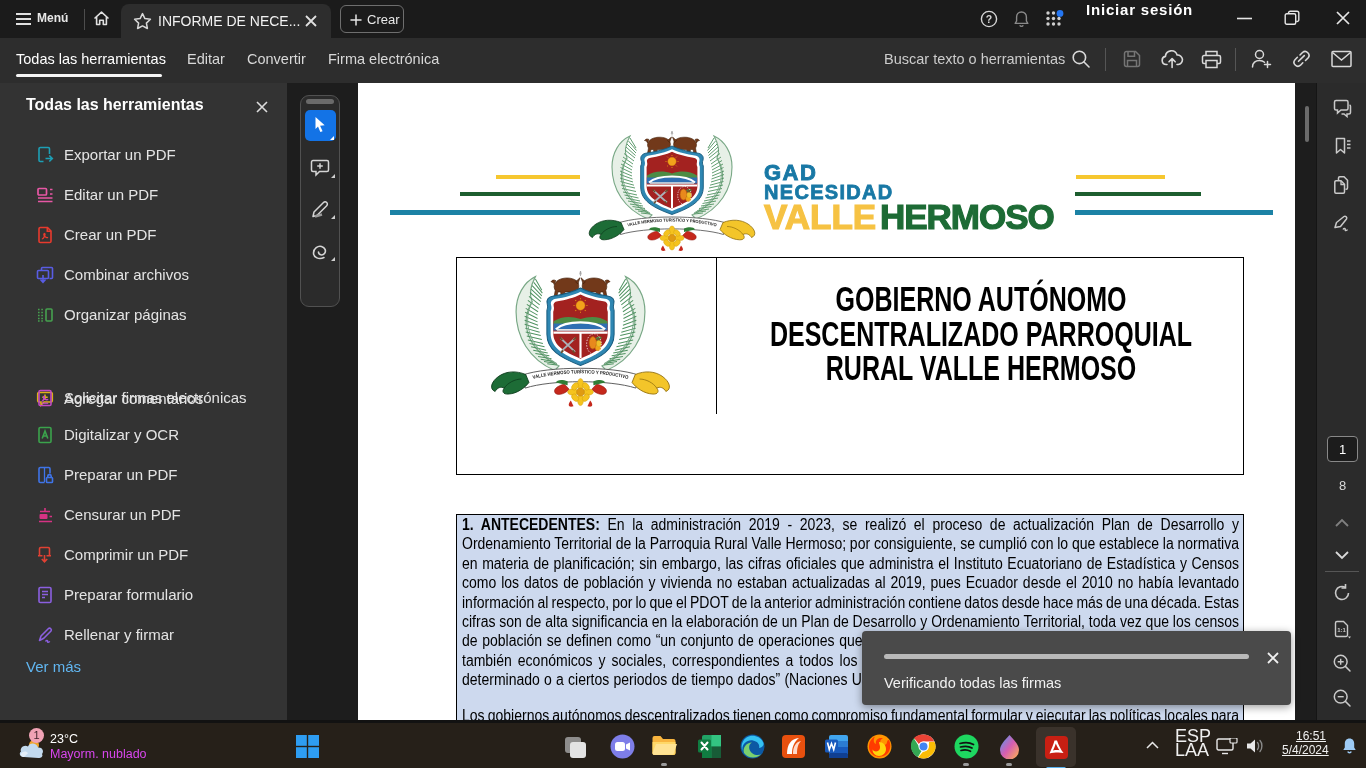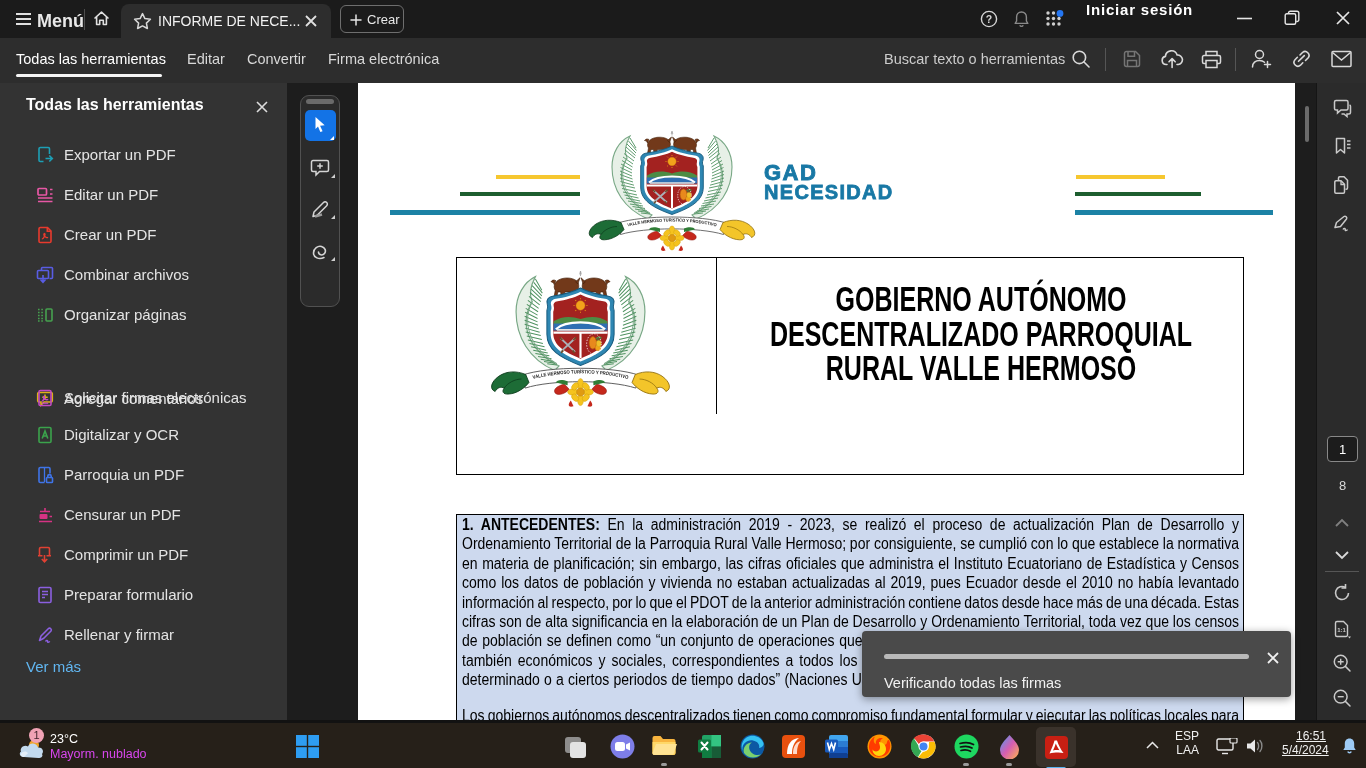--- a/index.html
+++ b/index.html
@@ -25,21 +25,21 @@
   .sic { position:absolute; left:1332px; }
 </style>
 </head>
 <body>
 
 <div id="titlebar">
 
   <svg class="abs" style="left:16px;top:12px" width="15" height="14" viewBox="0 0 15 14">
     <path d="M0 2h15M0 7h15M0 12h15" stroke="#e0e0e0" stroke-width="2"></path>
   </svg>
-  <div class="abs" style="left:37px;top:11px;color:#e8e8e8;font-size:18px;font-weight:bold;">Menú</div>
+  <div class="abs" style="left:37px;top:11px;color:#e8e8e8;font-size:12px;font-weight:bold;">Menú</div>
   <div class="abs" style="left:84px;top:9px;width:1px;height:21px;background:#4d4d4d;"></div>
 
   <svg class="abs" style="left:93px;top:10px" width="17" height="17" viewBox="0 0 17 17">
     <path d="M2 8 L8.5 2.2 L15 8 M3.6 6.8 V14.5 H6.7 V10.2 H10.3 V14.5 H13.4 V6.8" stroke="#e0e0e0" stroke-width="1.6" fill="none" stroke-linecap="round" stroke-linejoin="round"></path>
   </svg>
 
   <svg class="abs" style="left:980px;top:10px" width="18" height="18" viewBox="0 0 18 18">
     <circle cx="9" cy="9" r="7.6" stroke="#d5d5d5" stroke-width="1.4" fill="none"></circle>
     <text x="9" y="12.6" fill="#d5d5d5" font-size="10.5" font-weight="bold" text-anchor="middle" font-family="Liberation Sans">?</text>
   </svg>
@@ -216,21 +216,21 @@
     </div>
   <div class="tool" style="top:383px;">
       <svg width="18" height="18" viewBox="0 0 18 18">
         <g stroke="#3f74e8" stroke-width="1.6" fill="none">
           <path d="M8.5 16.5 H4.3 A1.3 1.3 0 0 1 3 15.2 V2.8 A1.3 1.3 0 0 1 4.3 1.5 H12.7 A1.3 1.3 0 0 1 14 2.8 V7.5"></path>
           <path d="M8.5 1.8 V16.2" stroke-width="1.3"></path>
           <rect x="10.5" y="11.5" width="6" height="5" rx="0.8"></rect>
           <path d="M11.8 11.3 V10.3 A1.7 1.7 0 0 1 15.2 10.3 V11.3"></path>
         </g>
       </svg>
-      <span>Parroquia un PDF</span>
+      <span>Preparar un PDF</span>
     </div>
   <div class="tool" style="top:423px;">
       <svg width="18" height="18" viewBox="0 0 18 18">
         <g stroke="#d63384" stroke-width="1.6" fill="none">
           <path d="M9 5.5 V2 M4 5.5 H14"></path>
           <rect x="3.5" y="8" width="8" height="5" rx="1" fill="#d63384" stroke="none"></rect>
           <path d="M13.5 10.5 H16 M3 15.5 H16"></path>
         </g>
       </svg>
       <span>Censurar un PDF</span>
@@ -361,20 +361,21 @@
   <div class="abs" style="left:718px;top:92px;width:89px;height:3.5px;background:#f6c72f;"></div>
   <div class="abs" style="left:717px;top:109px;width:126px;height:4px;background:#1d5e2f;"></div>
   <div class="abs" style="left:717px;top:127px;width:198px;height:4.5px;background:#1c82a5;"></div>
 
   <svg class="abs" style="left:226px;top:48px" width="176" height="122" viewBox="0 0 176 122">
       <use href="#arms"></use>
     </svg>
 
   <div class="abs" style="left:406px;top:77px;color:#1878a5;font-size:22px;font-weight:bold;letter-spacing:1.5px;-webkit-text-stroke:0.9px #1878a5;">GAD</div>
   <div class="abs" style="left:406px;top:98px;color:#1878a5;font-size:20px;font-weight:bold;letter-spacing:1.3px;-webkit-text-stroke:0.8px #1878a5;">NECESIDAD</div>
+  <div class="abs" style="left:406px;top:114px;font-size:35px;font-weight:bold;white-space:nowrap;"><span style="color:#f6c243;-webkit-text-stroke:1.2px #f6c243;">VALLE</span> <span style="color:#1d6b35;letter-spacing:-1px;margin-left:-6px;-webkit-text-stroke:1.2px #1d6b35;">HERMOSO</span></div>
 
   <div class="abs" style="left:98px;top:174px;width:788px;height:218px;border:1px solid #000;">
     <div class="abs" style="left:0;top:0;width:260px;height:156px;border-right:1px solid #000;"></div>
     <svg class="abs" style="left:29px;top:13px" width="189" height="138" viewBox="0 0 176 122" preserveAspectRatio="none">
         <use href="#arms"></use>
       </svg>
     <div class="abs" style="left:167px;top:24px;width:714px;text-align:center;color:#000;font-size:35px;font-weight:bold;line-height:34.6px;transform:scaleX(0.715);transform-origin:center;white-space:nowrap;">GOBIERNO AUTÓNOMO<br>DESCENTRALIZADO PARROQUIAL<br>RURAL VALLE HERMOSO</div>
   </div>
 
   <div class="abs" style="left:98px;top:431px;width:788px;height:310px;border:1px solid #000;background:#cdd9ee;padding:0px 0 0 5px;font-size:16px;line-height:19.4px;word-spacing:-0.9px;color:#000;">
@@ -459,21 +460,21 @@
   <circle cx="8.7" cy="8.7" r="6.4" stroke="#c9c9c9" stroke-width="1.5" fill="none"></circle>
   <path d="M13.4 13.4 L18 18" stroke="#c9c9c9" stroke-width="1.5" stroke-linecap="round"></path>
   <path d="M8.7 5.7 V11.7 M5.7 8.7 H11.7" stroke="#c9c9c9" stroke-width="1.4"></path>
 </svg>
 <svg class="sic" style="top:688px" width="20" height="20" viewBox="0 0 20 20">
   <circle cx="8.7" cy="8.7" r="6.4" stroke="#c9c9c9" stroke-width="1.5" fill="none"></circle>
   <path d="M13.4 13.4 L18 18" stroke="#c9c9c9" stroke-width="1.5" stroke-linecap="round"></path>
   <path d="M5.7 8.7 H11.7" stroke="#c9c9c9" stroke-width="1.4"></path>
 </svg>
 
-<div class="abs" style="left:862px;top:631px;width:429px;height:66px;background:#4a4a4a;border-radius:4px;box-shadow:0 2px 8px rgba(0,0,0,.4);">
+<div class="abs" style="left:862px;top:631px;width:429px;height:74px;background:#4a4a4a;border-radius:4px;box-shadow:0 2px 8px rgba(0,0,0,.4);">
   <div class="abs" style="left:22px;top:23px;width:365px;height:5px;background:#b9b9b9;border-radius:3px;"></div>
   <svg class="abs" style="left:405px;top:21px" width="12" height="12" viewBox="0 0 12 12">
       <path d="M1 1 L11 11 M11 1 L1 11" stroke="#f0f0f0" stroke-width="1.8"></path>
     </svg>
   <div class="abs" style="left:22px;top:44px;color:#f2f2f2;font-size:14.5px;">Verificando todas las firmas</div>
 </div>
 
 <div id="taskbar">
 
   <svg class="abs" style="left:17px;top:14px" width="28" height="24" viewBox="0 0 28 24">
@@ -577,21 +578,21 @@
   <div class="abs" style="left:1036px;top:4px;width:40px;height:40px;background:#3a322b;border-radius:5px;"></div>
   <svg class="abs" style="left:1044px;top:12px" width="25" height="25" viewBox="0 0 25 25">
     <rect x="1" y="1" width="23" height="23" rx="4" fill="#c81f13"></rect>
     <path d="M5.5 18.5 C7.5 14 9.5 9 10.5 5.5 L13 5.5 C14.5 10 17 15 19.5 18 C15.5 17 9.5 17.5 5.5 18.5 Z M9 15.5 C11.5 15 13.5 15 15.5 15.3 C14 13 12.5 10.5 11.8 8.5 C11 11 10 13.5 9 15.5 Z" fill="#ffffff"></path>
   </svg>
   <div class="abs" style="left:1046px;top:44px;width:20px;height:3px;background:#5ab3f0;border-radius:2px;"></div>
 
   <svg class="abs" style="left:1146px;top:18px" width="13" height="8" viewBox="0 0 13 8">
       <path d="M1 7 L6.5 1.5 L12 7" stroke="#e8e8e8" stroke-width="1.5" fill="none"></path>
     </svg>
-  <div class="abs" style="left:1175px;top:7px;color:#f0f0f0;font-size:12px;line-height:13.5px;text-align:right;">ESP<br>LAA</div>
+  <div class="abs" style="left:1175px;top:7px;color:#f0f0f0;font-size:18px;line-height:13.5px;text-align:left;">ESP<br>LAA</div>
   <svg class="abs" style="left:1216px;top:15px" width="22" height="17" viewBox="0 0 22 17">
     <rect x="1" y="1" width="16" height="11" rx="1.5" stroke="#e8e8e8" stroke-width="1.4" fill="none"></rect>
     <path d="M6 15.5 H12" stroke="#e8e8e8" stroke-width="1.4"></path>
     <rect x="14" y="0" width="7" height="5" rx="1" fill="#262019" stroke="#e8e8e8" stroke-width="1.2"></rect>
   </svg>
   <svg class="abs" style="left:1245px;top:14px" width="20" height="18" viewBox="0 0 20 18">
     <path d="M2 6.5 H5.5 L10 2.5 V15.5 L5.5 11.5 H2 Z" fill="#e8e8e8"></path>
     <path d="M12.5 5.5 C14 7 14 11 12.5 12.5 M15 3.5 C17.5 6 17.5 12 15 14.5" stroke="#8a8a8a" stroke-width="1.4" fill="none" stroke-linecap="round"></path>
   </svg>
   <div class="abs" style="left:1282px;top:7px;width:44px;color:#f0f0f0;font-size:12px;line-height:13.5px;text-align:right;text-decoration:underline;">16:51<br>5/4/2024</div>

